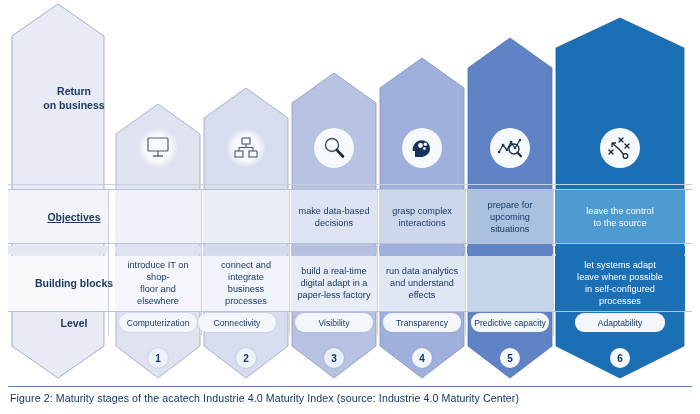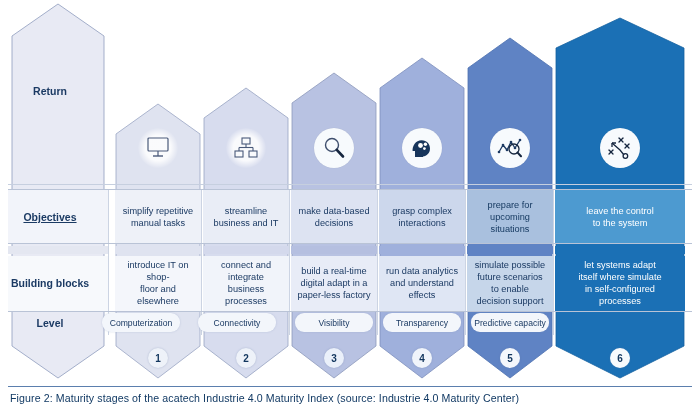--- a/index.html
+++ b/index.html
@@ -33,21 +33,21 @@
   .hline {
     position: absolute;
     left: 8px; width: 684px;
     height: 1px;
     background: #b9c3d6;
   }
 
   
   .side-label {
     position: absolute;
-    left: 0; width: 100px;
+    left: 24px; width: 100px;
     text-align: center;
     color: #1b3a63;
     font-size: 10.5px;
     font-weight: bold;
     line-height: 1.35;
   }
   .side-label.ret   { top: 84px; }
   .side-label.obj   { top: 210px; text-decoration: underline; }
   .side-label.blk   { top: 276px; }
   .side-label.lvl   { top: 316px; font-weight: bold; }
@@ -299,85 +299,73 @@
   <div class="vsep" style="left:377px; top:189px; height:146px;"></div>
   <div class="vsep" style="left:465px; top:189px; height:146px;"></div>
   <div class="vsep" style="left:553px; top:189px; height:146px;"></div>
 
   <div class="hline" style="top:189px;"></div>
   <div class="hline" style="top:243px;"></div>
   <div class="hline" style="top:311px;"></div>
 
   <div class="side-label ret">
     <div>Return</div>
+    <div>on business</div>
   </div>
   <div class="side-label obj">Objectives</div>
   <div class="side-label blk">Building blocks</div>
   <div class="side-label lvl">Level</div>
 
-  <div class="cell obj c1">
-    <div><span>simplify repetitive</span><br>
-         <span>manual tasks</span></div>
-  </div>
-  <div class="cell obj c2">
-    <div><span>streamline</span><br>
-         <span>business and IT</span></div>
-  </div>
   <div class="cell obj c3">
     <div><span>make data-based</span><br>
          <span>decisions</span></div>
   </div>
   <div class="cell obj c4">
     <div><span>grasp complex</span><br>
          <span>interactions</span></div>
   </div>
   <div class="cell obj c5">
     <div><span>prepare for</span><br>
          <span>upcoming situations</span></div>
   </div>
   <div class="cell obj c6">
     <div><span>leave the control</span><br>
-         <span>to the system</span></div>
+         <span>to the source</span></div>
   </div>
 
   <div class="cell blk c1">
     <div><span>introduce IT on shop-</span><br>
          <span>floor and elsewhere</span></div>
   </div>
   <div class="cell blk c2">
     <div><span>connect and integrate</span><br>
          <span>business processes</span></div>
   </div>
   <div class="cell blk c3">
     <div><span>build a real-time</span><br>
          <span>digital adapt in a</span><br>
          <span>paper-less factory</span></div>
   </div>
   <div class="cell blk c4">
     <div><span>run data analytics</span><br>
          <span>and understand effects</span></div>
   </div>
-  <div class="cell blk c5">
-    <div><span>simulate possible</span><br>
-         <span>future scenarios</span><br>
-         <span>to enable</span><br>
-         <span>decision support</span></div>
-  </div>
   <div class="cell blk c6">
     <div><span>let systems adapt</span><br>
-         <span>itself where simulate</span><br>
+         <span>leave where possible</span><br>
          <span>in self-configured</span><br>
          <span>processes</span></div>
   </div>
 
-  <div class="lvl-pill" style="left:102px; width:78px;">Computerization</div>
+  <div class="lvl-pill" style="left:119px; width:78px;">Computerization</div>
   <div class="lvl-pill" style="left:198px; width:78px;">Connectivity</div>
   <div class="lvl-pill" style="left:295px; width:78px;">Visibility</div>
   <div class="lvl-pill" style="left:383px; width:78px;">Transparency</div>
   <div class="lvl-pill" style="left:471px; width:78px;text-align:center;">Predictive capacity</div>
+  <div class="lvl-pill" style="left:575px; width:90px;">Adaptability</div>
 
   <div class="num" style="left:148px;">1</div>
   <div class="num" style="left:236px;">2</div>
   <div class="num" style="left:324px; background:#eaf0fa;">3</div>
   <div class="num" style="left:412px; background:#f0f4fb;">4</div>
   <div class="num" style="left:500px; background:#f4f7fc;">5</div>
   <div class="num" style="left:610px; background:#f7fafd;">6</div>
 
   <div class="cap-rule"></div>
   <div class="caption">Figure 2:  Maturity stages of the acatech Industrie 4.0 Maturity Index (source: Industrie 4.0 Maturity Center)</div>

